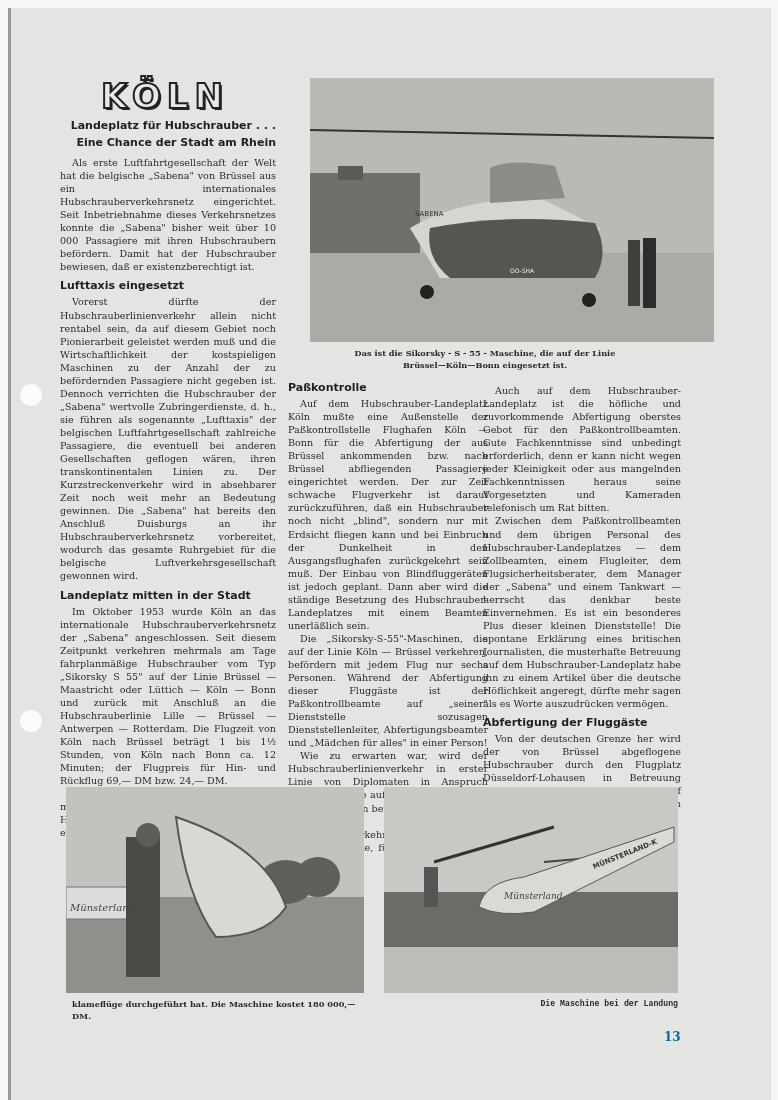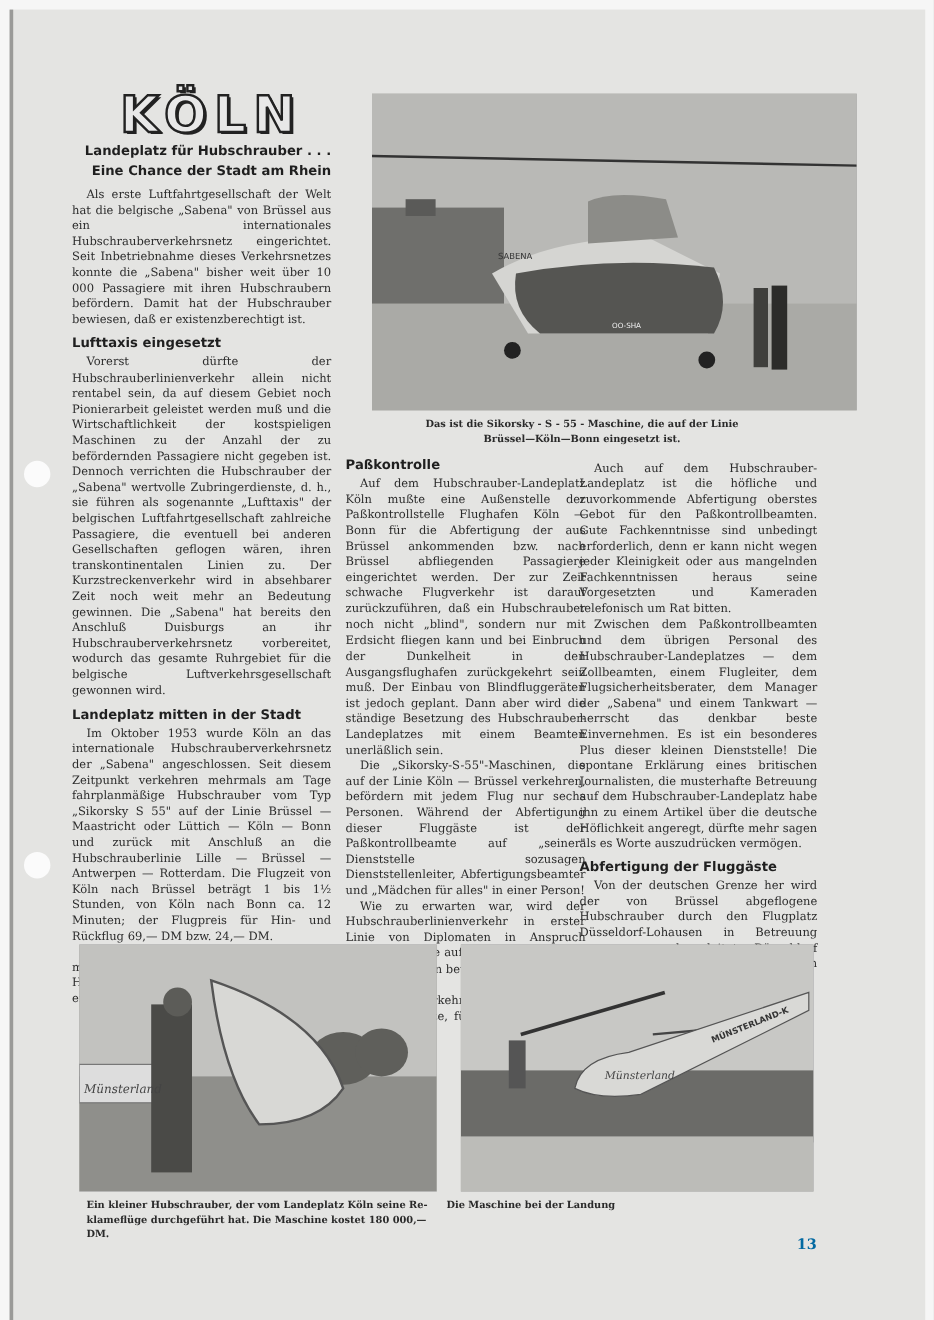--- a/index.html
+++ b/index.html
@@ -13,21 +13,21 @@
     position: absolute; left: 8px; top: 8px; width: 760px; height: 1092px;
     background: #e4e4e2;
     border-left: 3px solid #9a9a98;
   }
   .hole {
     position: absolute; left: 20px; width: 22px; height: 22px; border-radius: 50%;
     background: #fbfbfb;
   }
   .masthead {
     position: absolute; left: 100px; top: 78px; width: 130px; height: 36px;
-    font-family: "DejaVu Sans", sans-serif; font-weight: bold; font-size: 42px;
+    font-family: "DejaVu Sans", sans-serif; font-weight: bold; font-size: 34px;
     letter-spacing: 6px; color: #e8e8e8; text-align: center; line-height: 36px;
     -webkit-text-stroke: 2px #222;
     text-shadow: 2px 2px 0 #222;
   }
   .subhead {
     position: absolute; left: 60px; width: 216px; text-align: right;
     font-family: "DejaVu Sans", sans-serif; font-weight: bold; font-size: 11px;
     color: #1f1f1f; line-height: 15px;
   }
   .col {
@@ -116,32 +116,31 @@
     <ellipse cx="220" cy="95" rx="28" ry="22" fill="#5f5f5b"></ellipse>
     <ellipse cx="252" cy="90" rx="22" ry="20" fill="#5f5f5b"></ellipse>
     <path d="M110 30 Q200 60 220 120 Q200 150 150 150 Q120 110 110 30 Z" fill="#d8d8d5" stroke="#555" stroke-width="2"></path>
     <rect x="0" y="100" width="70" height="32" fill="#ddd" stroke="#777"></rect>
     <rect x="60" y="50" width="34" height="140" fill="#4a4a47"></rect>
     <circle cx="82" cy="48" r="12" fill="#5c5c58"></circle>
     <text x="4" y="124" font-family="DejaVu Serif, serif" font-style="italic" font-size="10" fill="#444">Münsterland</text>
   </svg>
 </div>
 <div class="caption" style="left:72px; top:998px; width:300px;">
-  <div>Ein kleiner Hubschrauber, der vom Landeplatz Köln seine Re-</div>
   <div>klameflüge durchgeführt hat. Die Maschine kostet 180 000,— DM.</div>
 </div>
 
 <div class="photo" style="left:384px; top:787px; width:294px; height:206px;">
   <svg width="294" height="206" viewBox="0 0 294 206">
     <rect width="294" height="206" fill="#c8c8c5"></rect>
     <rect y="105" width="294" height="60" fill="#6b6b68"></rect>
     <rect y="160" width="294" height="46" fill="#bcbcb8"></rect>
     <rect x="40" y="80" width="14" height="40" fill="#555"></rect>
     <line x1="50" y1="75" x2="170" y2="40" stroke="#333" stroke-width="3"></line>
     <line x1="160" y1="75" x2="240" y2="68" stroke="#444" stroke-width="2"></line>
     <path d="M95 120 Q100 95 140 90 L290 40 L290 55 L150 125 Q115 130 95 120 Z" fill="#d9d9d6" stroke="#555"></path>
     <text x="120" y="112" font-family="DejaVu Serif, serif" font-style="italic" font-size="9" fill="#444">Münsterland</text>
     <text x="210" y="82" font-family="DejaVu Sans, sans-serif" font-weight="bold" font-size="7" fill="#333" transform="rotate(-22 210 82)">MÜNSTERLAND-K</text>
   </svg>
 </div>
-<div class="caption" style="left:372px; top:998px; width:294px; text-align:left;">Die Maschine bei der Landung</div>
+<div class="caption" style="left:384px; top:998px; width:294px; text-align:right;font-family:Liberation Mono, monospace;">Die Maschine bei der Landung</div>
 
 <div class="pageno">13</div>
 
 </body></html>

